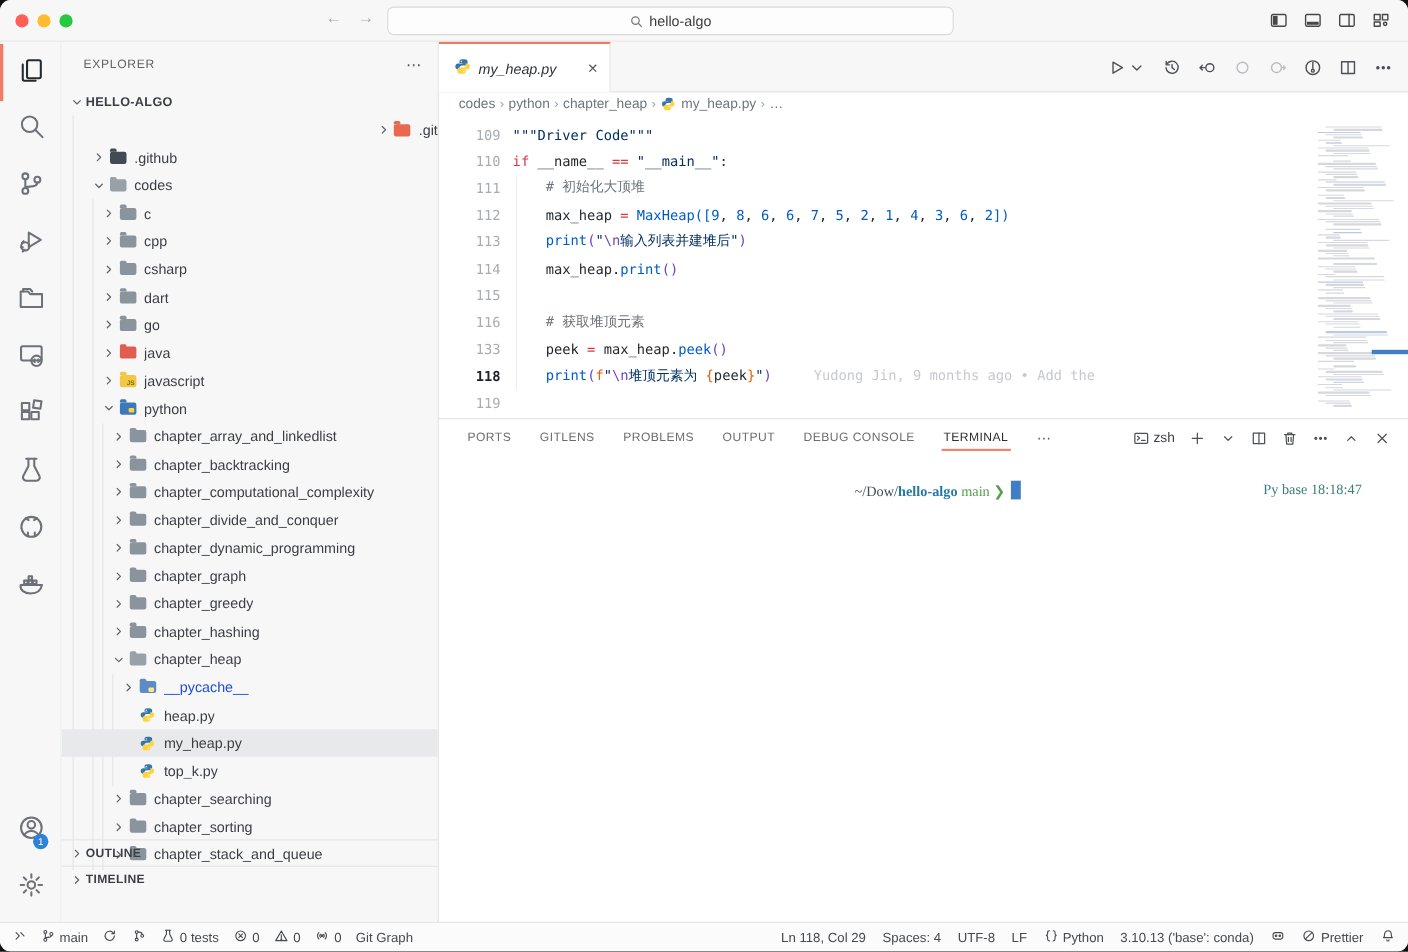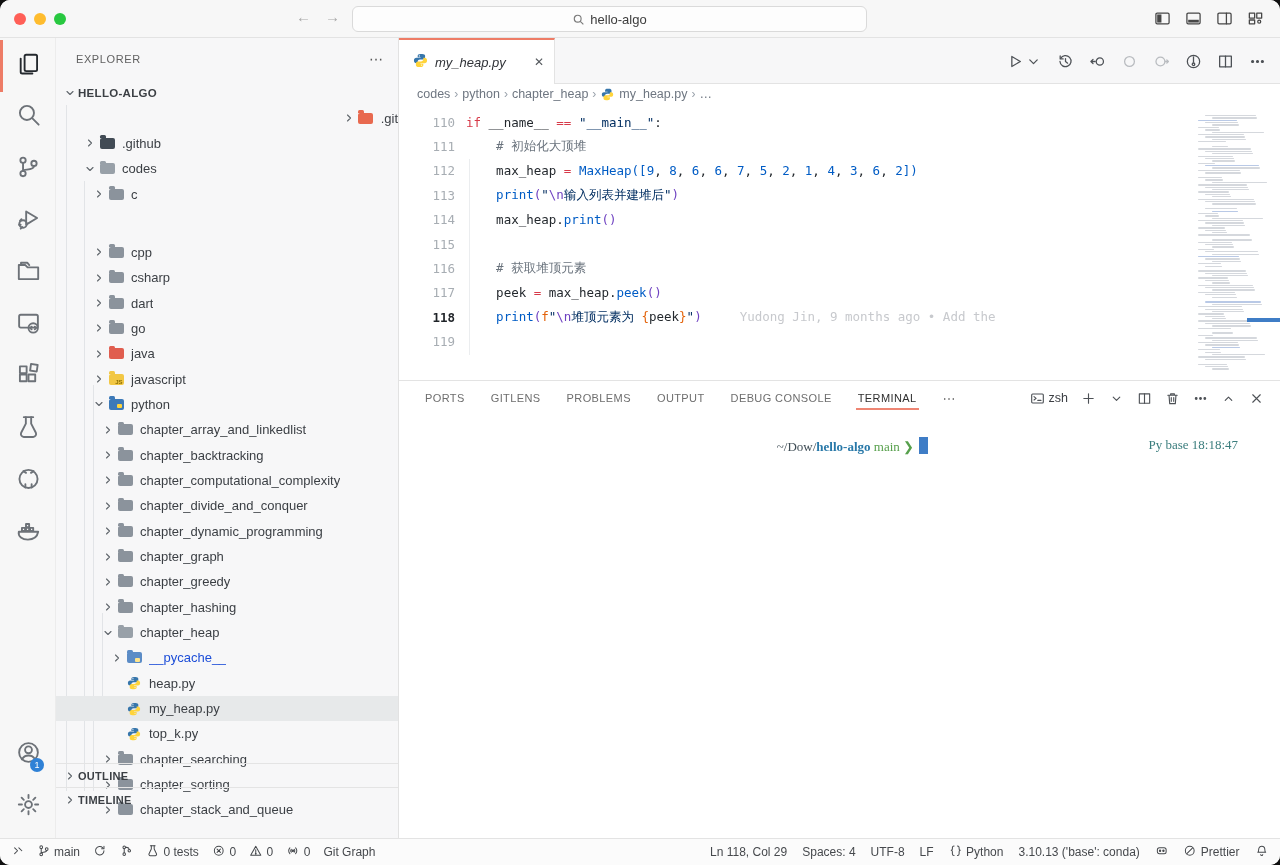--- a/index.html
+++ b/index.html
@@ -315,21 +315,21 @@
             <span class="chev">
               <svg viewBox="0 0 16 16" fill="none" stroke="currentColor" stroke-width="1.2" stroke-linecap="round" stroke-linejoin="round">
                 <path d="M6 4l4 4-4 4" stroke-width="1.5"></path>
               </svg>
             </span>
             <span class="ticon">
               <span class="fold "></span>
             </span>
             <span class="lbl">c</span>
           </div>
-          <div class="trow" style="padding-left: 35px; margin-top: 33px;">
+          <div class="trow" style="padding-left: 35px;">
             <span class="chev">
               <svg viewBox="0 0 16 16" fill="none" stroke="currentColor" stroke-width="1.2" stroke-linecap="round" stroke-linejoin="round">
                 <path d="M6 4l4 4-4 4" stroke-width="1.5"></path>
               </svg>
             </span>
             <span class="ticon">
               <span class="fold "></span>
             </span>
             <span class="lbl">cpp</span>
           </div>
@@ -675,28 +675,29 @@
               <path fill="#ffd43b" d="M8.1 15c1.9 0 2.9-.8 2.9-2v-1.6H7.9v-.5h4.5c1.5 0 2.6-1 2.6-2.9s-1.1-2.9-2.6-2.9H11v1.6C11 8.1 9.9 9 8.5 9H5.4c-1.2 0-2.3.9-2.3 2.1V13c0 1.2 1.3 2 3 2h2z"></path>
             </svg>
           </span>
           <span>my_heap.py</span>
           <span class="sep">›</span>
           <span>…</span>
         </div>
       <div class="codearea">
         <div class="indent-guide"></div>
         <div class="codelines" id="codelines">
+            <div class="cline"><span class="ln">109</span><span class="lc"><span class="tk-str">"""Driver Code"""</span></span></div>
             <div class="cline"><span class="ln">110</span><span class="lc"><span class="tk-kw">if</span><span class="tk-txt"> __name__ </span><span class="tk-kw">==</span><span class="tk-txt"> </span><span class="tk-str">"__main__"</span><span class="tk-txt">:</span></span></div>
             <div class="cline"><span class="ln">111</span><span class="lc"><span class="tk-txt">    </span><span class="tk-cmt"># 初始化大顶堆</span></span></div>
             <div class="cline"><span class="ln">112</span><span class="lc"><span class="tk-txt">    max_heap </span><span class="tk-kw">=</span><span class="tk-txt"> </span><span class="tk-fn">MaxHeap</span><span class="tk-fn">([</span><span class="tk-num">9</span><span class="tk-txt">, </span><span class="tk-num">8</span><span class="tk-txt">, </span><span class="tk-num">6</span><span class="tk-txt">, </span><span class="tk-num">6</span><span class="tk-txt">, </span><span class="tk-num">7</span><span class="tk-txt">, </span><span class="tk-num">5</span><span class="tk-txt">, </span><span class="tk-num">2</span><span class="tk-txt">, </span><span class="tk-num">1</span><span class="tk-txt">, </span><span class="tk-num">4</span><span class="tk-txt">, </span><span class="tk-num">3</span><span class="tk-txt">, </span><span class="tk-num">6</span><span class="tk-txt">, </span><span class="tk-num">2</span><span class="tk-fn">])</span></span></div>
             <div class="cline"><span class="ln">113</span><span class="lc"><span class="tk-txt">    </span><span class="tk-fn">print</span><span class="tk-pn">(</span><span class="tk-str">"</span><span class="tk-esc">\n</span><span class="tk-str">输入列表并建堆后"</span><span class="tk-pn">)</span></span></div>
             <div class="cline"><span class="ln">114</span><span class="lc"><span class="tk-txt">    max_heap.</span><span class="tk-fn">print</span><span class="tk-pn">()</span></span></div>
             <div class="cline"><span class="ln">115</span><span class="lc"></span></div>
             <div class="cline"><span class="ln">116</span><span class="lc"><span class="tk-txt">    </span><span class="tk-cmt"># 获取堆顶元素</span></span></div>
-            <div class="cline"><span class="ln">117</span><span class="lc"><span class="tk-txt">    peek </span><span class="tk-kw">=</span><span class="tk-txt"> max_heap.</span><span class="tk-fn">peek</span><span class="tk-pn">()</span></span></div>
+            <div class="cline"><span class="ln">133</span><span class="lc"><span class="tk-txt">    peek </span><span class="tk-kw">=</span><span class="tk-txt"> max_heap.</span><span class="tk-fn">peek</span><span class="tk-pn">()</span></span></div>
             <div class="cline active"><span class="ln">118</span><span class="lc"><span class="tk-txt">    </span><span class="tk-fn">print</span><span class="tk-pn">(</span><span class="tk-fpre">f</span><span class="tk-str">"</span><span class="tk-esc">\n</span><span class="tk-str">堆顶元素为 </span><span class="tk-brc">{</span><span class="tk-txt">peek</span><span class="tk-brc">}</span><span class="tk-str">"</span><span class="tk-pn">)</span><span class="blame">Yudong Jin, 9 months ago • Add the</span></span></div>
             <div class="cline"><span class="ln">119</span><span class="lc"></span></div>
           </div>
         <div class="minimap" id="minimap">
             <div class="mmrow"></div>
             <div class="mmrow">
               <div class="mmbar" style="margin-left: 13px; width: 51px;"></div>
             </div>
             <div class="mmrow">
               <div class="mmbar" style="margin-left: 20px; width: 45px;"></div>

